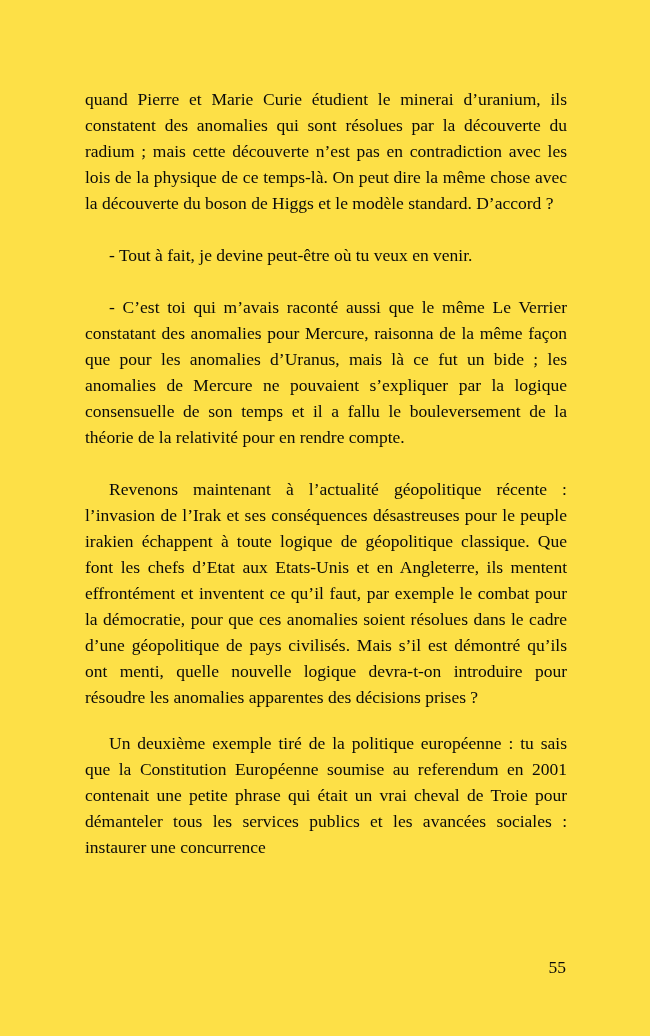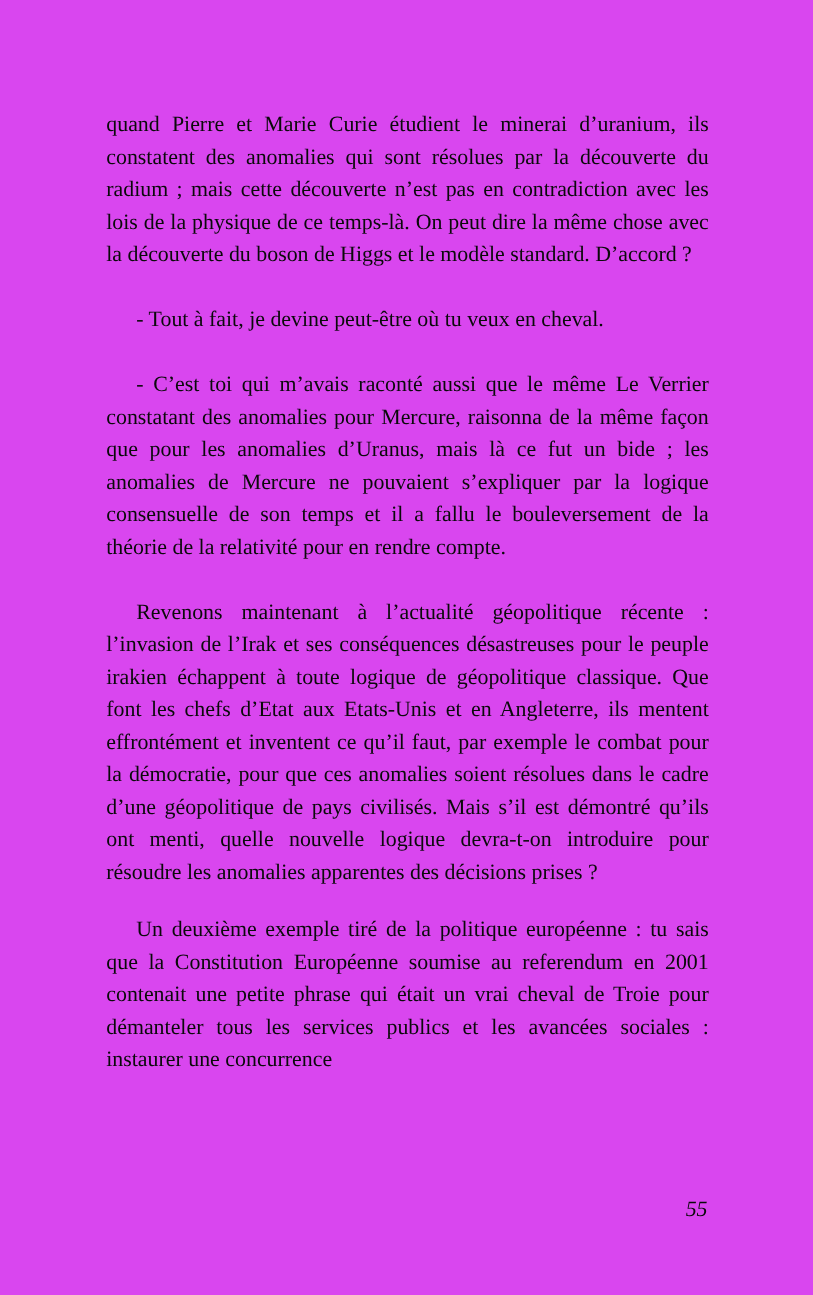--- a/index.html
+++ b/index.html
@@ -4,21 +4,21 @@
 <style>
   html, body {
     margin: 0;
     padding: 0;
     background: #ffffff;
   }
   .page {
     position: relative;
     width: 650px;
     height: 1036px;
-    background: #d946ef;
+    background: #fde047;
     color: #0a0a0a;
     font-family: "Liberation Serif", "DejaVu Serif", serif;
     overflow: hidden;
   }
   .text-block {
     position: absolute;
     left: 85px;
     top: 86px;
     width: 482px;
     font-size: 17.5px;
@@ -41,28 +41,27 @@
     margin-top: 26px;
     margin-bottom: 26px;
   }
   .page-number {
     position: absolute;
     right: 84px;
     top: 954px;
     font-size: 17.5px;
     line-height: 26px;
     color: #0a0a0a;
-    font-style: italic;
   }
 </style>
 </head>
 <body>
 
 <div class="page">
   <div class="text-block">
     <p class="noindent">quand Pierre et Marie Curie étudient le minerai d’uranium, ils constatent des anomalies qui sont résolues par la découverte du radium ; mais cette découverte n’est pas en contradiction avec les lois de la physique de ce temps-là. On peut dire la même chose avec la découverte du boson de Higgs et le modèle standard. D’accord ?</p>
-    <p class="dialogue">- Tout à fait, je devine peut-être où tu veux en cheval.</p>
+    <p class="dialogue">- Tout à fait, je devine peut-être où tu veux en venir.</p>
     <p class="dialogue">- C’est toi qui m’avais raconté aussi que le même Le Verrier constatant des anomalies pour Mercure, raisonna de la même façon que pour les anomalies d’Uranus, mais là ce fut un bide ; les anomalies de Mercure ne pouvaient s’expliquer par la logique consensuelle de son temps et il a fallu le bouleversement de la théorie de la relativité pour en rendre compte.</p>
     <p class="indent">Revenons maintenant à l’actualité géopolitique récente : l’invasion de l’Irak et ses conséquences désastreuses pour le peuple irakien échappent à toute logique de géopolitique classique. Que font les chefs d’Etat aux Etats-Unis et en Angleterre, ils mentent effrontément et inventent ce qu’il faut, par exemple le combat pour la démocratie, pour que ces anomalies soient résolues dans le cadre d’une géopolitique de pays civilisés. Mais s’il est démontré qu’ils ont menti, quelle nouvelle logique devra-t-on introduire pour résoudre les anomalies apparentes des décisions prises ?</p>
     <p class="indent">Un deuxième exemple tiré de la politique européenne : tu sais que la Constitution Européenne soumise au referendum en 2001 contenait une petite phrase qui était un vrai cheval de Troie pour démanteler tous les services publics et les avancées sociales : instaurer une concurrence</p>
   </div>
   <div class="page-number">55</div>
 </div>
 
 </body></html>

